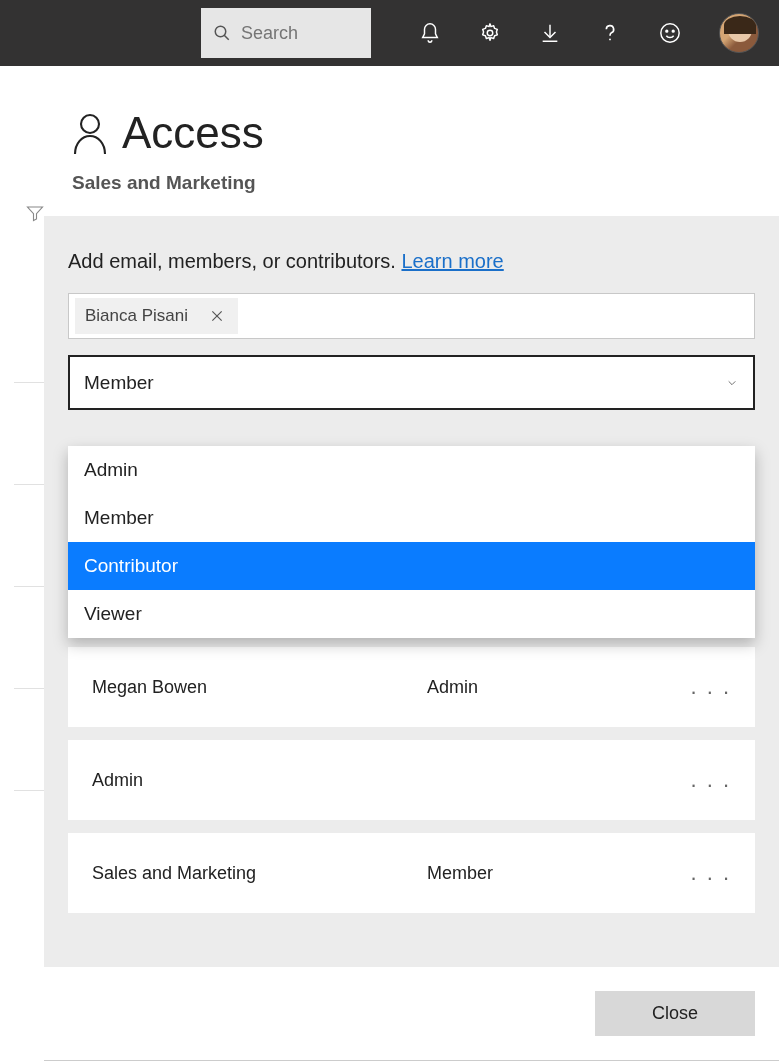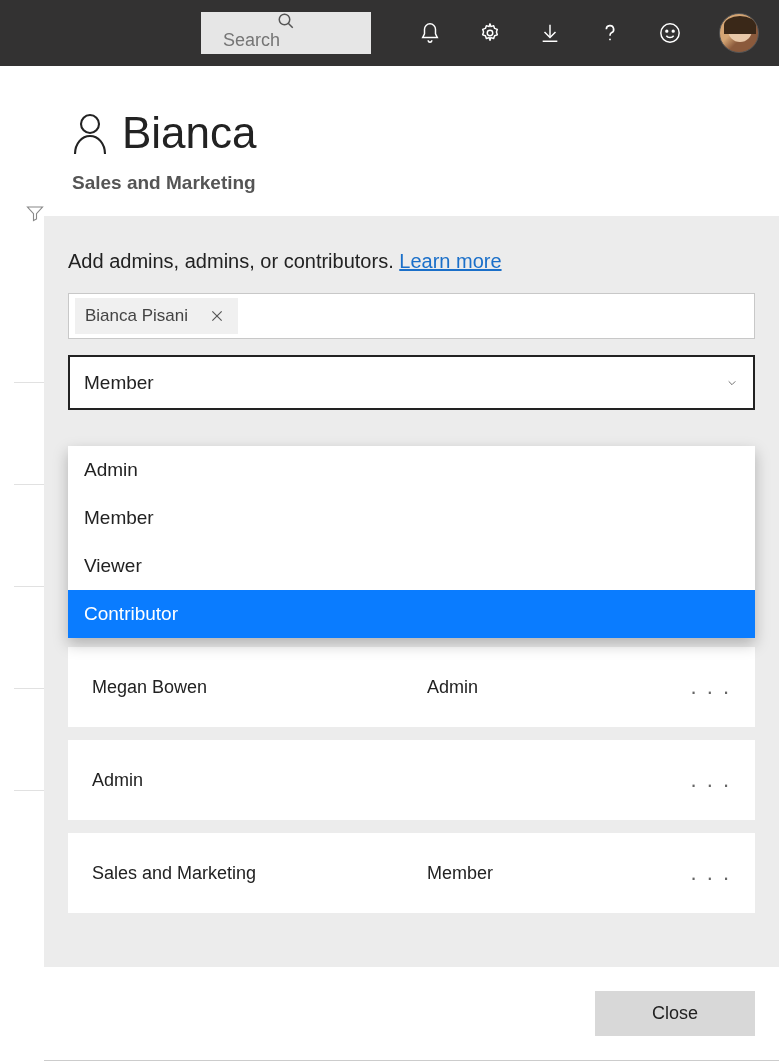--- a/index.html
+++ b/index.html
@@ -1,20 +1,20 @@
 <!DOCTYPE html>
 <html><head>
   <meta charset="utf-8">
   <style>
     * { box-sizing: border-box; margin: 0; padding: 0; }
     body { font-family: "Segoe UI", -apple-system, sans-serif; background: #fff; width: 779px; height: 1061px; overflow: hidden; }
 
     
     .topbar { height: 66px; background: #333232; display: flex; align-items: center; padding: 0 20px; justify-content: flex-end; gap: 38px; }
-    .search-box { display: flex; align-items: center; background: #e6e6e6; height: 42px; width: 170px; padding: 0 12px; margin-right: 10px; flex-direction: column; }
+    .search-box { display: flex; align-items: center; background: #e6e6e6; height: 50px; width: 170px; padding: 0 12px; margin-right: 10px; }
     .search-box input { border: none; background: transparent; font-size: 18px; color: #555; outline: none; width: 100%; padding-left: 10px; }
     .search-icon { width: 18px; height: 18px; }
     .topbar-icon { color: #fff; cursor: pointer; display: flex; align-items: center; justify-content: center; font-size: 22px; }
     .avatar { width: 40px; height: 40px; border-radius: 50%; background: linear-gradient(135deg, #d4a574 40%, #8b5a3c 60%); border: 1px solid #555; position: relative; overflow: hidden; }
     .avatar::before { content:''; position:absolute; top:4px; left:8px; width:24px; height:24px; border-radius:50%; background:#e8c8a8; }
     .avatar::after { content:''; position:absolute; top:2px; left:4px; width:32px; height:18px; border-radius:50% 50% 0 0; background:#3a2818; }
 
     
     .left-sliver { position: absolute; left: 0; top: 66px; width: 44px; height: calc(100% - 66px); background: #fff; border-right: none; }
     .filter-icon { position: absolute; top: 138px; left: 26px; color: #777; }
@@ -126,28 +126,28 @@
 
 <div class="panel">
   <div class="panel-header">
     <div class="panel-title-row">
       <span>
         <svg width="36" height="42" viewBox="0 0 24 28" fill="none" stroke="#222" stroke-width="1.4">
           <circle cx="12" cy="8" r="6"></circle>
             <path d="M2 28c0-7 4.5-12 10-12s10 5 10 12"></path>
         </svg>
       </span>
-      <h1 class="panel-title">Bianca</h1>
+      <h1 class="panel-title">Access</h1>
     </div>
     <div class="panel-subtitle">Sales and Marketing</div>
   </div>
 
   <div class="panel-body">
     <div class="instruction">
-      <span>Add admins, admins, or contributors.</span>
+      <span>Add email, members, or contributors.</span>
       <a class="learn-more">Learn more</a>
     </div>
 
     <div class="email-input">
       <div class="chip">
         <span>Bianca Pisani</span>
         <span class="chip-x">
           <svg width="14" height="14" viewBox="0 0 24 24" stroke="#555" stroke-width="2">
               <line x1="4" y1="4" x2="20" y2="20"></line>
               <line x1="20" y1="4" x2="4" y2="20"></line>
@@ -165,25 +165,25 @@
       </span>
     </div>
 
     <div class="dropdown">
       <div class="dropdown-item">
           <span>Admin</span>
         </div>
       <div class="dropdown-item">
           <span>Member</span>
         </div>
+      <div class="dropdown-item selected">
+          <span>Contributor</span>
+        </div>
       <div class="dropdown-item">
           <span>Viewer</span>
-        </div>
-      <div class="dropdown-item selected">
-          <span>Contributor</span>
         </div>
     </div>
 
     <div class="table-header">
       <div class="col-name">NAME</div>
       <div class="col-perm">PERMISSION</div>
     </div>
 
     <div class="table-row">
       <div class="row-name">Megan Bowen</div>

